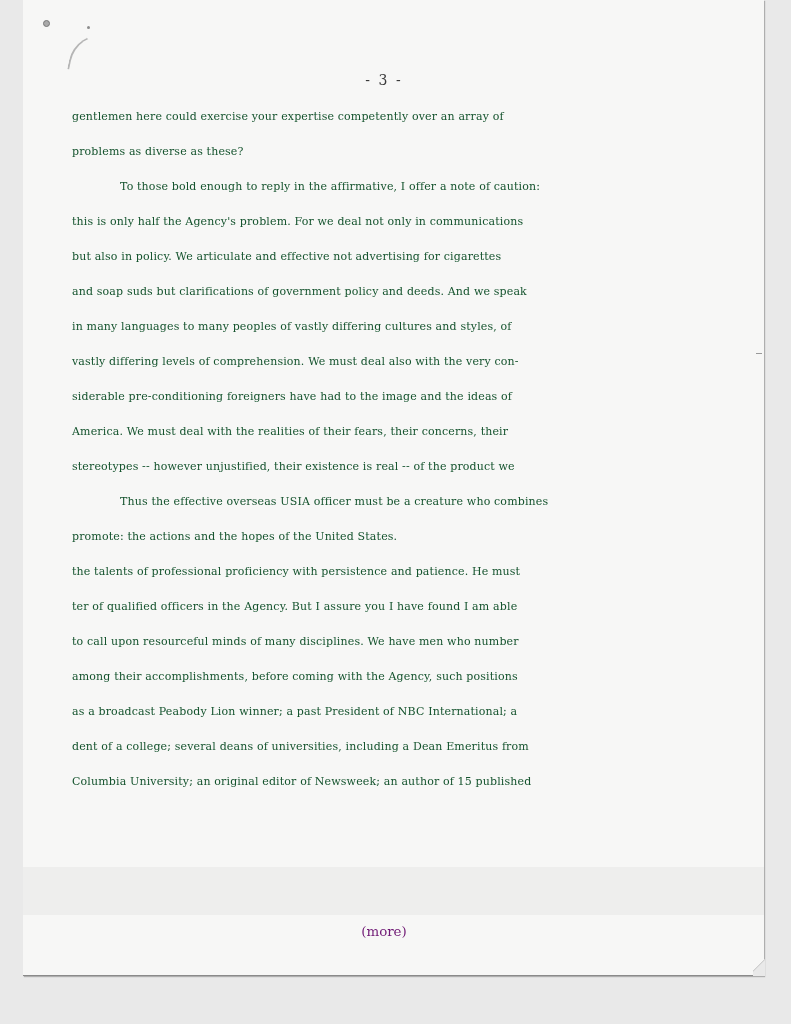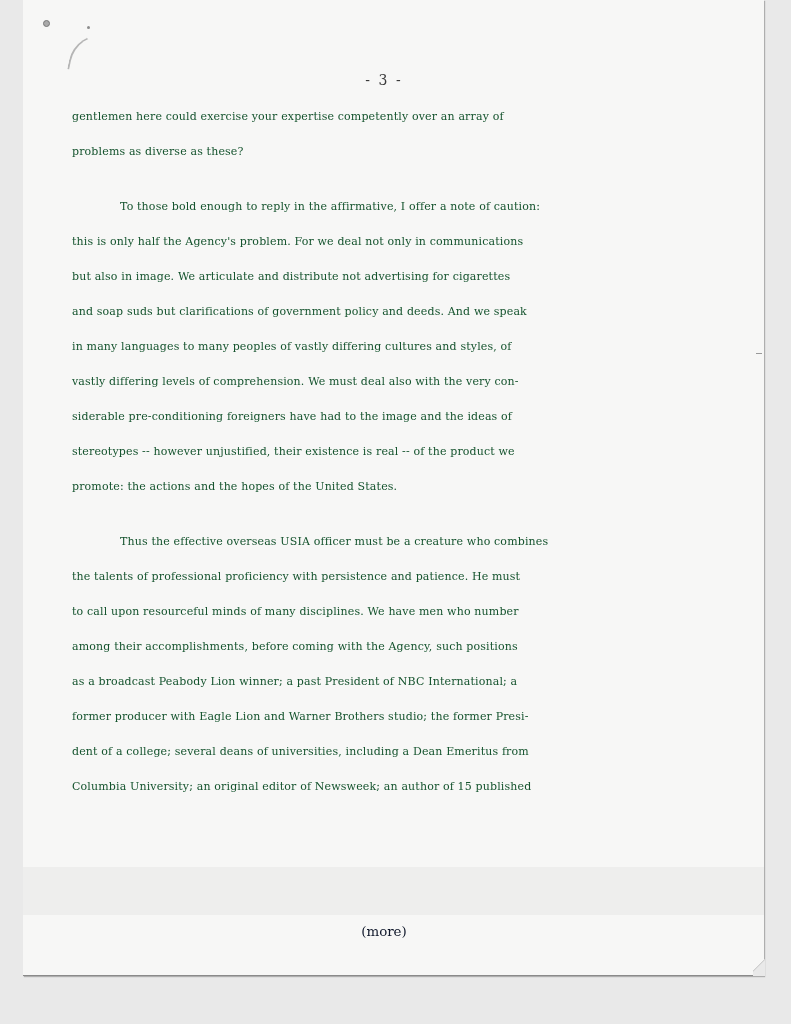--- a/index.html
+++ b/index.html
@@ -89,61 +89,61 @@
       color: #14532d;
       letter-spacing: 0.15px;
     }
     .line {
       height: 35px;
       line-height: 26px;
       white-space: nowrap;
     }
     .line.indent {
       padding-left: 48px;
-      margin-top: 20px;
     }
     .more {
       position: absolute;
       top: 924px;
       left: 0;
       width: 768px;
       text-align: center;
       font-family: "DejaVu Serif", serif;
       font-size: 13.4px;
-      color: #0f172a;
+      color: #701a75;
     }
   </style>
 </head>
 <body>
 
 <div class="paper">
   <div class="shade-band"></div>
   <div class="punch-mark punch-a"></div>
   <div class="punch-mark punch-b"></div>
   <div class="crease"></div>
   <div class="edge-tick"></div>
 </div>
 
 <div class="page-number">- 3 -</div>
 
 <div class="body-text">
   <div class="line">gentlemen here could exercise your expertise competently over an array of</div>
   <div class="line">problems as diverse as these?</div>
   <div class="line indent">To those bold enough to reply in the affirmative, I offer a note of caution:</div>
   <div class="line">this is only half the Agency's problem.  For we deal not only in communications</div>
-  <div class="line">but also in image.  We articulate and distribute not advertising for cigarettes</div>
+  <div class="line">but also in policy.  We articulate and effective not advertising for cigarettes</div>
   <div class="line">and soap suds but clarifications of government policy and deeds.  And we speak</div>
   <div class="line">in many languages to many peoples of vastly differing cultures and styles, of</div>
   <div class="line">vastly differing levels of comprehension.  We must deal also with the very con-</div>
   <div class="line">siderable pre-conditioning foreigners  have had to the image and the ideas of</div>
+  <div class="line">America.  We must deal with the realities of their fears, their concerns, their</div>
   <div class="line">stereotypes -- however unjustified, their existence is real -- of the product we</div>
+  <div class="line indent">Thus the effective overseas USIA officer must be a creature who combines</div>
   <div class="line">promote:  the actions and the hopes of the United States.</div>
-  <div class="line indent">Thus the effective overseas USIA officer must be a creature who combines</div>
   <div class="line">the talents of professional proficiency with persistence and patience.  He must</div>
+  <div class="line">ter of qualified officers in the Agency.  But I assure you I have found I am able</div>
   <div class="line">to call upon resourceful minds of many disciplines.  We have men who number</div>
   <div class="line">among their accomplishments, before coming with the Agency, such positions</div>
   <div class="line">as a broadcast Peabody Lion winner; a past President of NBC International; a</div>
-  <div class="line">former producer with Eagle Lion and Warner Brothers studio; the former Presi-</div>
   <div class="line">dent of a college; several deans of universities, including a Dean Emeritus from</div>
   <div class="line">Columbia University; an original editor  of Newsweek; an author of 15 published</div>
 </div>
 
 <div class="more">(more)</div>
 
 </body></html>

